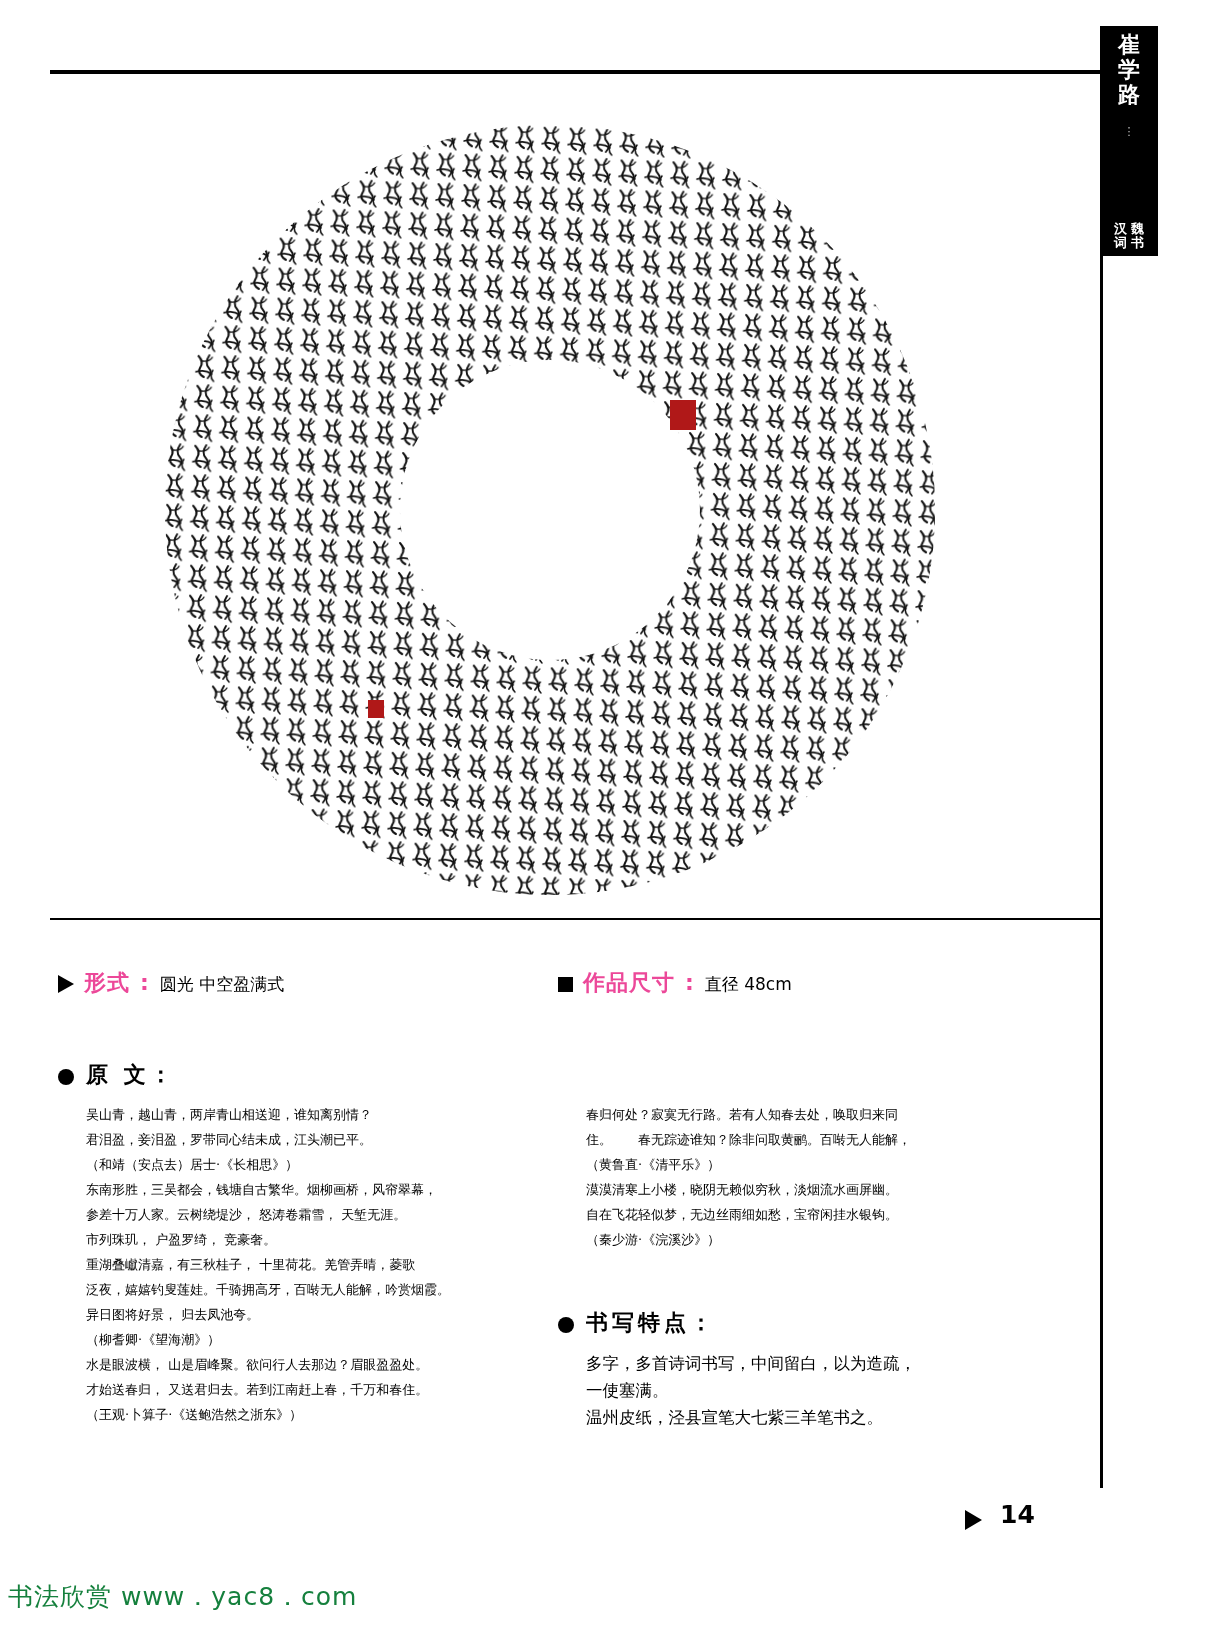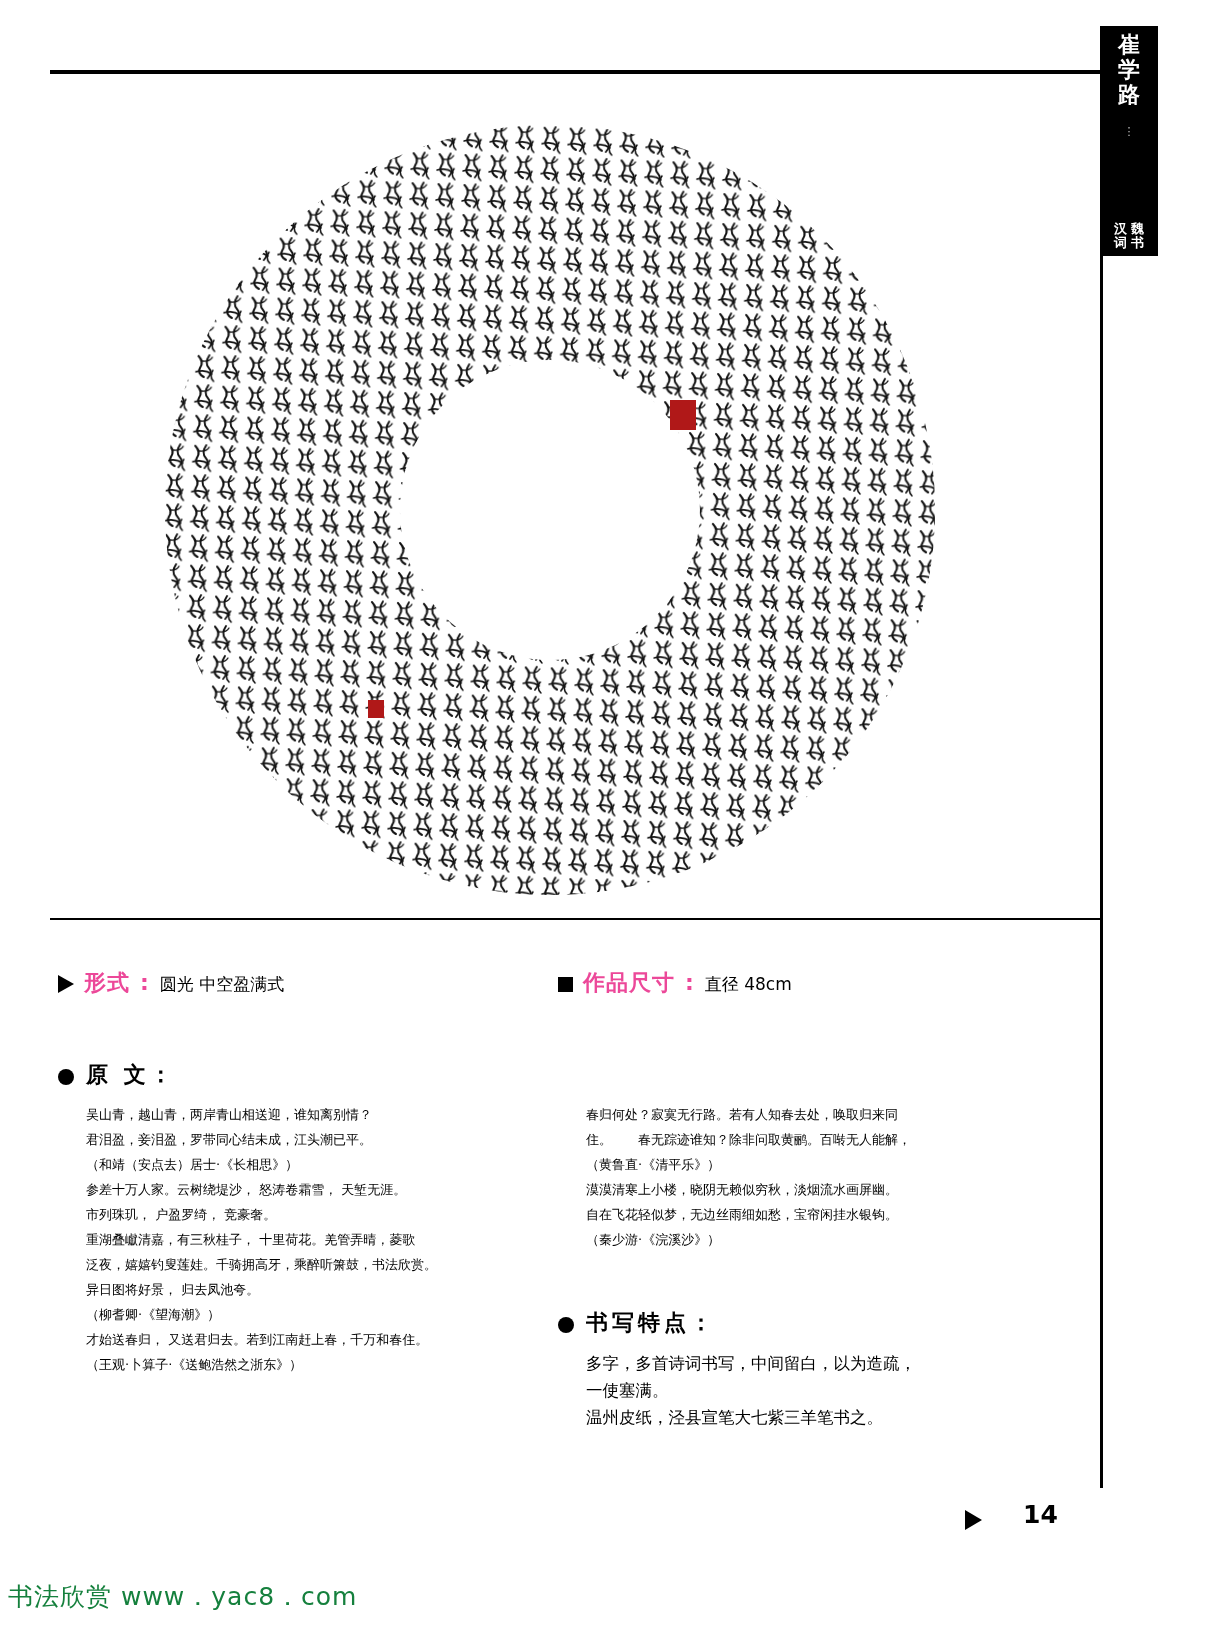--- a/index.html
+++ b/index.html
@@ -222,21 +222,20 @@
     border-top: 10px solid transparent;
     border-bottom: 10px solid transparent;
   }
   .page-num {
     position: absolute;
     left: 1000px;
     top: 1500px;
     font-size: 25px;
     font-weight: bold;
     color: #000;
-    margin-left: 23px;
   }
   .watermark {
     position: absolute;
     left: 8px;
     top: 1580px;
     font-size: 25px;
     color: #15803d;
     letter-spacing: 1px;
   }
 </style>
@@ -307,26 +306,28 @@
 
     <div class="col left">
       <div class="sect-head">
         <span class="marker-dot"></span>
         <span class="sect-title">原 文：</span>
       </div>
       <div class="body-text">
         <p>吴山青，越山青，两岸青山相送迎，谁知离别情？</p>
         <p>君泪盈，妾泪盈，罗带同心结未成，江头潮已平。</p>
         <p>（和靖（安点去）居士·《长相思》）</p>
+        <p>东南形胜，三吴都会，钱塘自古繁华。烟柳画桥，风帘翠幕，</p>
         <p>参差十万人家。云树绕堤沙， 怒涛卷霜雪， 天堑无涯。</p>
         <p>市列珠玑， 户盈罗绮， 竞豪奢。</p>
         <p>重湖叠巘清嘉，有三秋桂子， 十里荷花。羌管弄晴，菱歌</p>
-        <p>泛夜，嬉嬉钓叟莲娃。千骑拥高牙，乘醉听箫鼓，书法欣赏。</p>
+        <p>泛夜，嬉嬉钓叟莲娃。千骑拥高牙，百啭无人能解，吟赏烟霞。</p>
         <p>异日图将好景， 归去凤池夸。</p>
         <p>（柳耆卿·《望海潮》）</p>
+        <p>水是眼波横， 山是眉峰聚。欲问行人去那边？眉眼盈盈处。</p>
         <p>才始送春归， 又送君归去。若到江南赶上春，千万和春住。</p>
         <p>（王观·卜算子·《送鲍浩然之浙东》）</p>
       </div>
     </div>
 
     <div class="col right">
       <div class="body-text" style="margin-top:42px">
         <p>春归何处？寂寞无行路。若有人知春去处，唤取归来同</p>
         <p>住。　　春无踪迹谁知？除非问取黄鹂。百啭无人能解，</p>
         <p>（黄鲁直·《清平乐》）</p>

